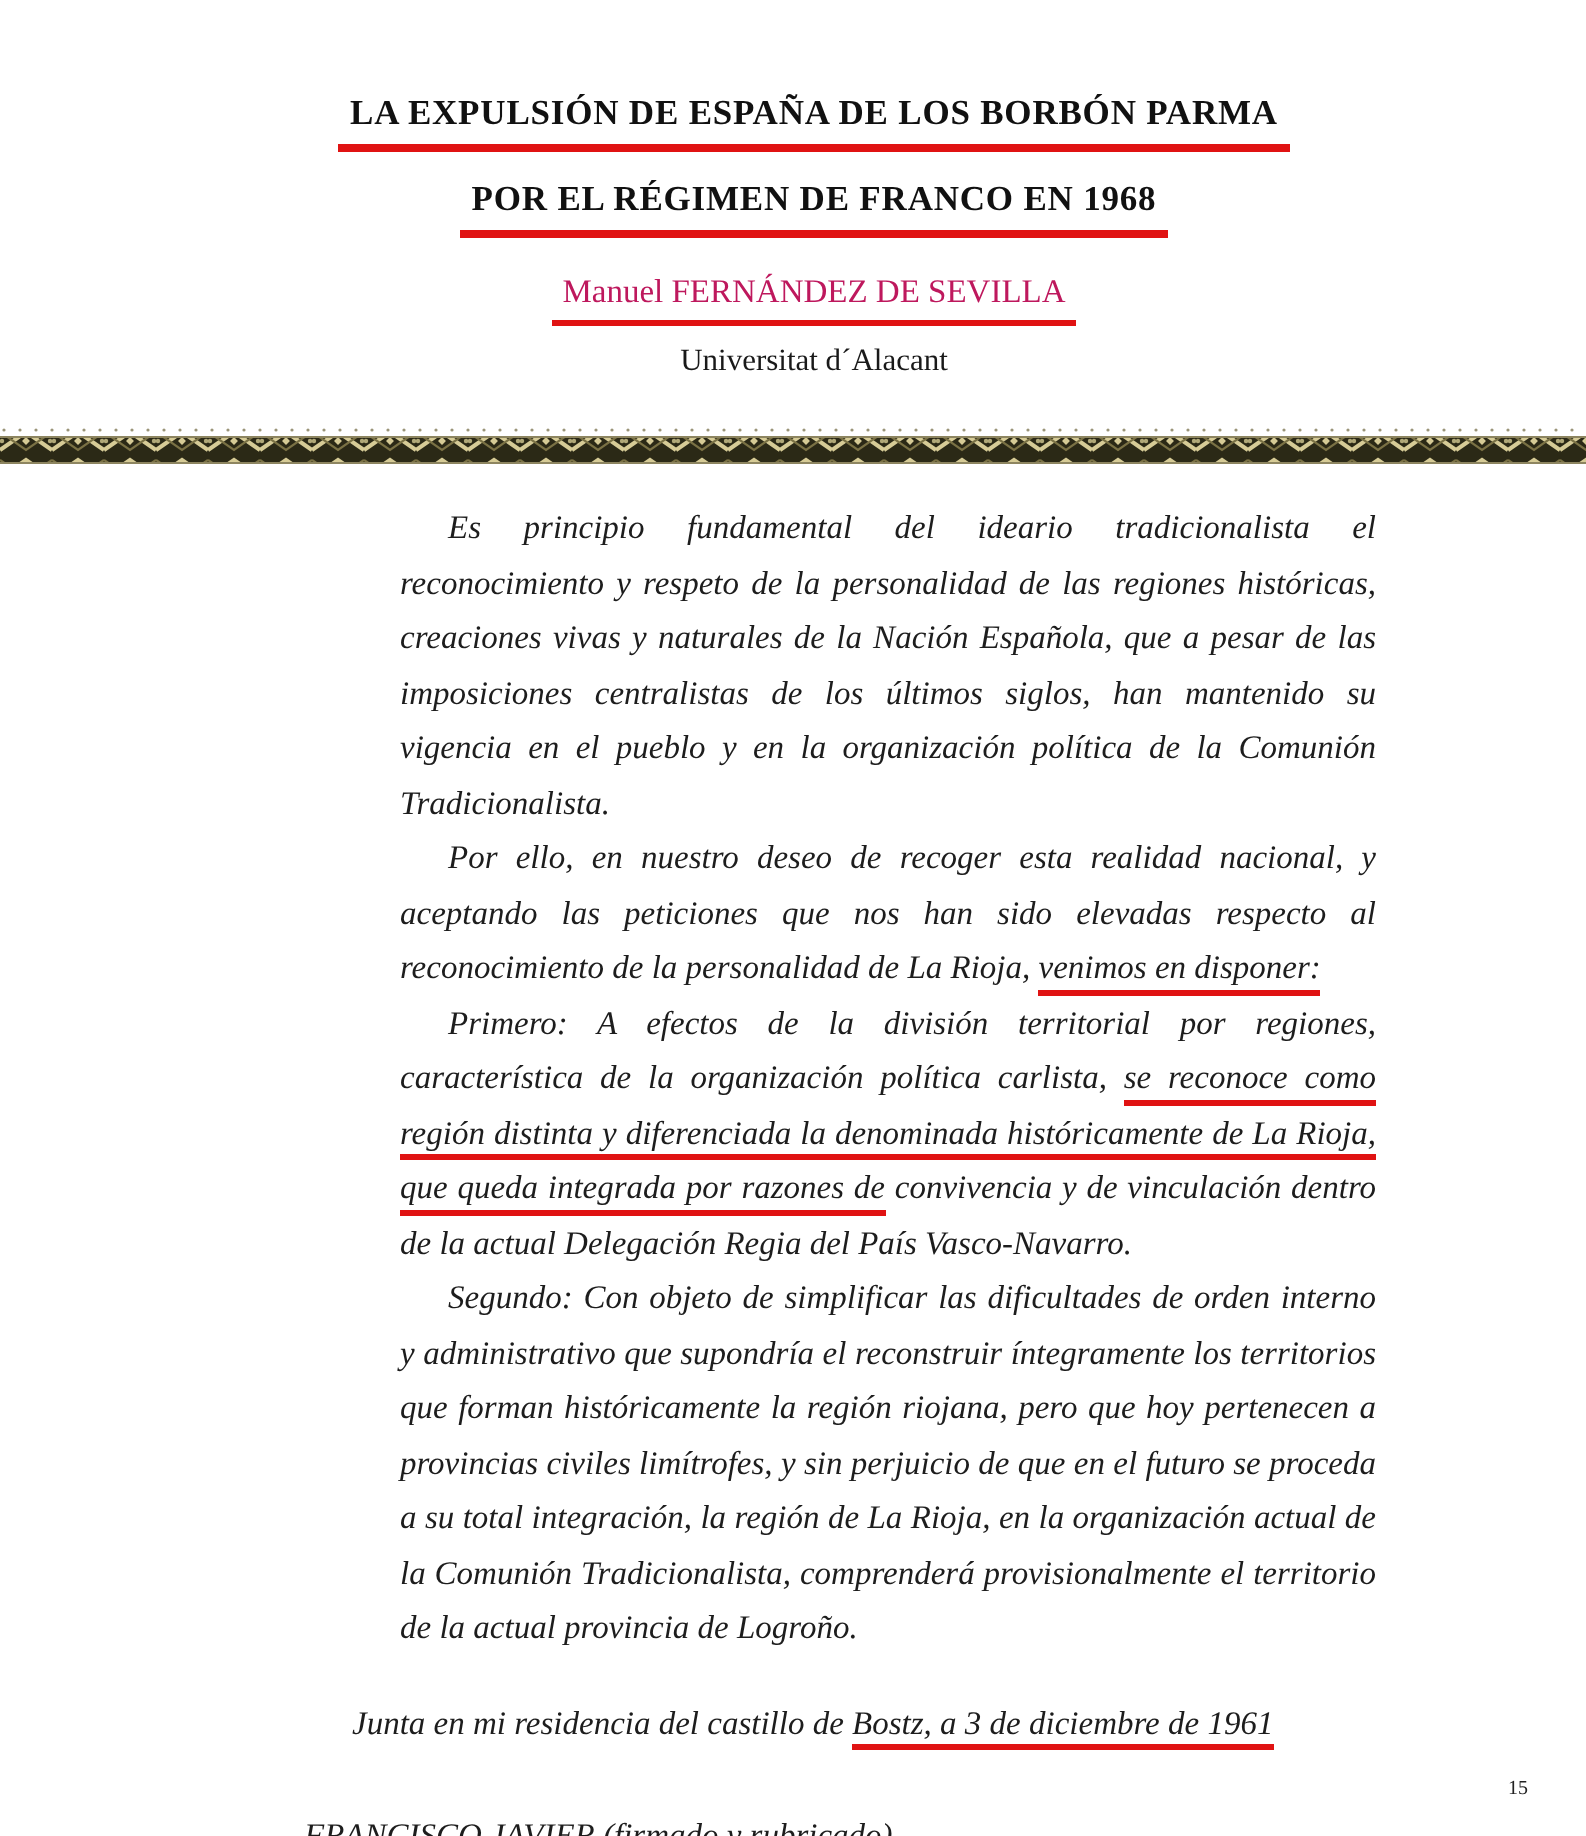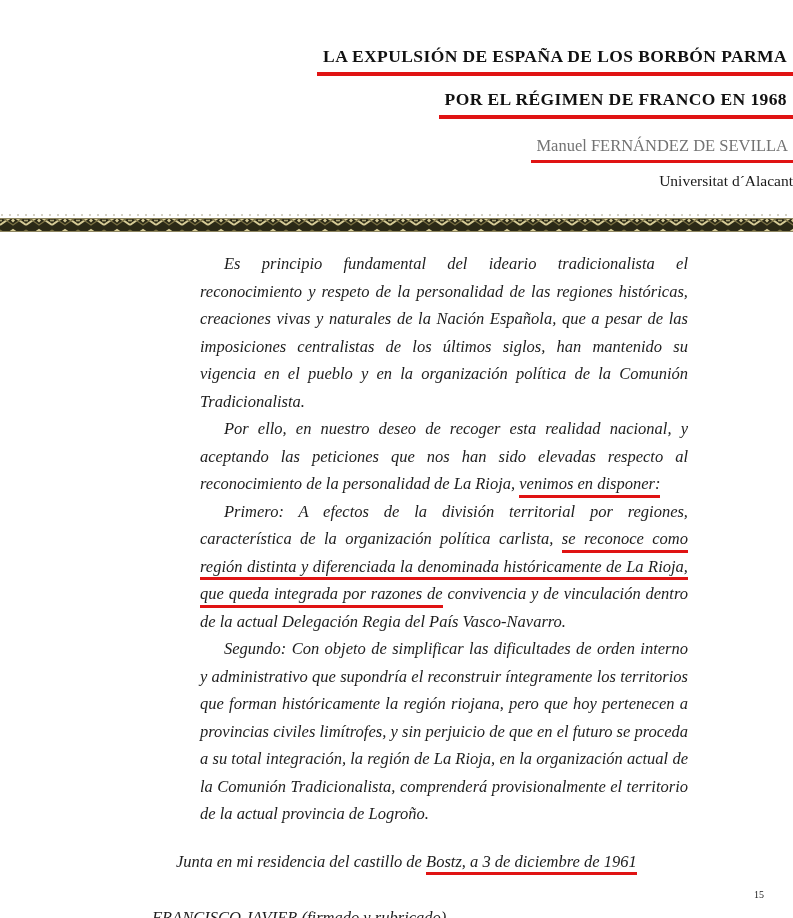--- a/index.html
+++ b/index.html
@@ -12,36 +12,36 @@
   html,body{background:#ffffff;}
   .page{
     position:relative;
     width:793px;height:918px;
     background:#ffffff;
     overflow:hidden;
     font-family:"Liberation Serif","DejaVu Serif",serif;
     color:var(--ink);
   }
   
-  .header{padding-top:46px;text-align:right;margin-left:21px;}
+  .header{padding-top:46px;text-align:center;margin-left:21px;}
   .title-line{
     display:inline-block;
     font-weight:bold;
     font-size:17.5px;
     letter-spacing:.4px;
     color:#111;
     border-bottom:4px solid var(--red);
     padding:0 6px 5px 6px;
   }
   .title-row2{margin-top:13px;}
   .author-row{margin-top:17px;}
   .author{
     display:inline-block;
     font-size:16.5px;
-    color:#737373;
+    color:#be185d;
     border-bottom:3.5px solid var(--red);
     padding:0 5px 4px 5px;
   }
   .affil-row{margin-top:9px;font-size:15.5px;color:#191919;font-family:Liberation Serif, serif;}
   
   .band{margin-top:23px;height:20px;line-height:0;}
   
   .bodyblock{
     margin:17px 105px 0 152px;
     width:536px;

